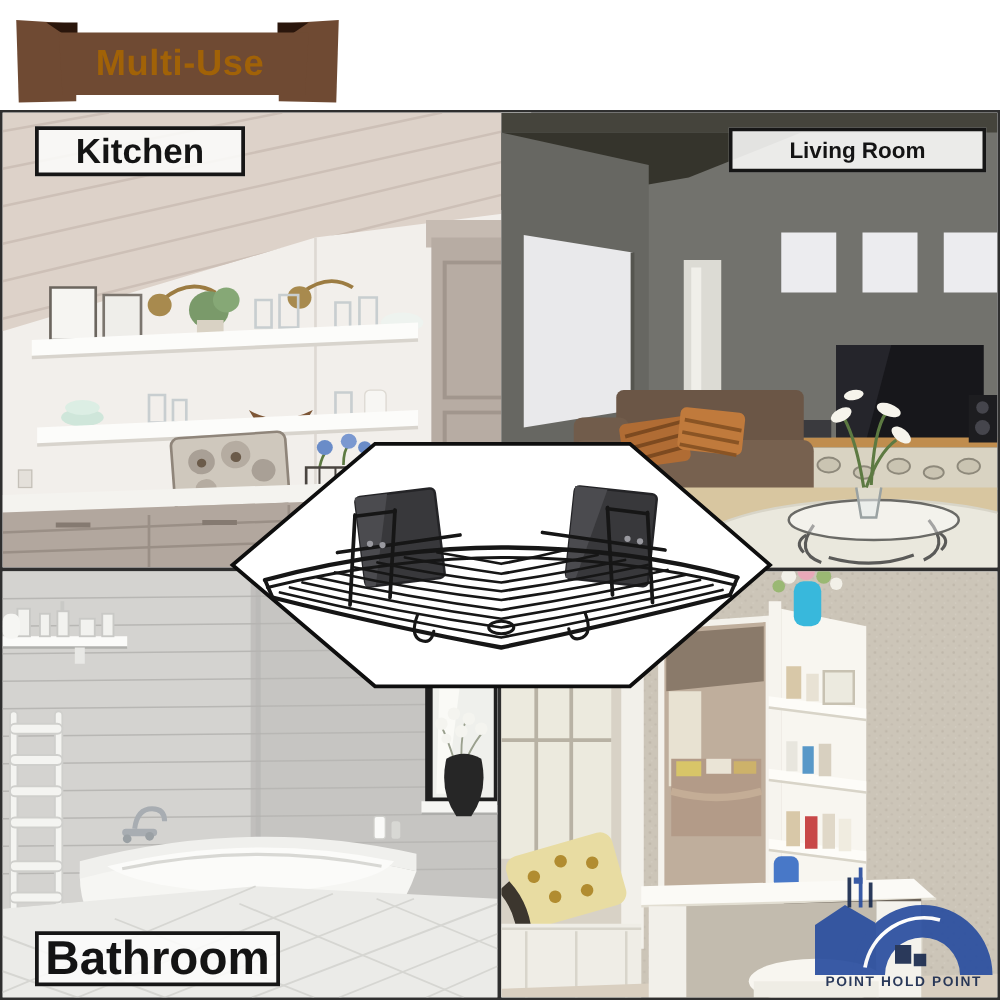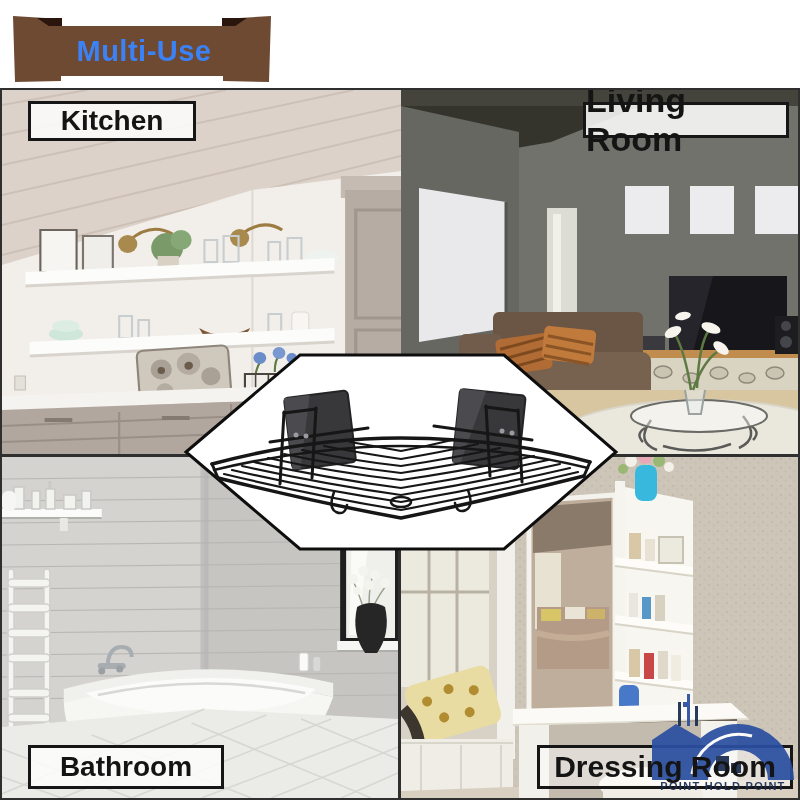--- a/index.html
+++ b/index.html
@@ -3,37 +3,37 @@
 <meta charset="utf-8">
 <style>
   html,body{margin:0;padding:0;background:#fff;}
   .stage{position:relative;width:800px;height:800px;background:#ffffff;overflow:hidden;
          font-family:"Liberation Sans",sans-serif;}
   
   .banner{position:absolute;left:4px;top:4px;width:272px;height:84px;z-index:3;}
   .banner svg{position:absolute;left:0;top:0;}
   .banner .banner-text{position:absolute;left:40px;top:22px;width:200px;height:50px;
         display:flex;align-items:center;justify-content:center;
-        color:#3b82f6;font-size:29px;font-weight:bold;letter-spacing:.5px;}
+        color:#a16207;font-size:29px;font-weight:bold;letter-spacing:.5px;}
   
   .grid{position:absolute;left:0;top:88px;width:796px;height:708px;
         border:2px solid #2f2f2f;background:#2f2f2f;}
   .quad{position:absolute;overflow:hidden;background:#cccccc;}
   .q-tl{left:0;top:0;width:396px;height:364px;padding-left:27px;}
   .q-tr{left:399px;top:0;width:397px;height:364px;}
   .q-bl{left:0;top:367px;width:396px;height:341px;}
   .q-br{left:399px;top:367px;width:397px;height:341px;}
   .quad > svg{position:absolute;left:0;top:0;width:100%;height:100%;}
   
   .room-label{position:absolute;display:flex;align-items:center;justify-content:center;
         background:rgba(252,252,250,.88);border:3px solid var(--label-border,#161616);
         color:#141414;font-weight:bold;box-sizing:border-box;}
   .lbl-kitchen{left:26px;top:11px;width:168px;height:40px;font-size:28px;}
-  .lbl-living{left:182px;top:12px;width:206px;height:36px;font-size:34px;}
-  .lbl-bath{left:26px;top:288px;width:196px;height:44px;font-size:28px;}
+  .lbl-living{left:182px;top:12px;width:206px;height:36px;font-size:18px;}
+  .lbl-bath{left:26px;top:288px;width:196px;height:44px;font-size:38px;}
   .lbl-dress{left:136px;top:288px;width:256px;height:44px;font-size:30px;
         background:rgba(252,252,250,.5);}
   .lbl-dress span{position:relative;z-index:6;}
   
   .hexagon{position:absolute;left:182px;top:350px;width:438px;height:204px;z-index:4;}
   
   .logo{position:absolute;left:630px;top:680px;width:170px;height:120px;z-index:5;opacity:.93;}
   .logo .logo-text{position:absolute;left:18px;top:100px;width:150px;text-align:center;
         font-size:11px;font-weight:bold;letter-spacing:1.3px;color:var(--logo-navy,#1b2c50);
         white-space:nowrap;}
@@ -380,23 +380,20 @@
         <polygon points="112,252 330,246 348,262 112,268" fill="#fbfaf6"></polygon>
         <path d="M112,268 L348,262" stroke="#e2ded2" stroke-width="2"></path>
         <polygon points="226,266 336,262 336,280 226,284" fill="#6a6258"></polygon>
         <rect x="226" y="280" width="110" height="34" fill="#f6f4ee" stroke="#dcd8cc" stroke-width="2"></rect>
         <polygon points="148,268 300,264 300,341 148,341" fill="#c2bbae"></polygon>
         <rect x="118" y="268" width="30" height="73" fill="#f2f0ea"></rect>
         <rect x="300" y="264" width="36" height="77" fill="#f4f2ec"></rect>
         <ellipse cx="252" cy="328" rx="54" ry="18" fill="#f8f6f0"></ellipse>
         <rect x="202" y="328" width="100" height="13" fill="#efede5"></rect>
       </svg>
-      <div class="room-label lbl-dress">
-        <span>Dressing Room</span>
-      </div>
     </div>
   </div>
 
   <div class="hexagon">
     <svg width="438" height="204" viewBox="0 0 438 204">
       <polygon points="4,102 118,5 322,5 434,102 322,199 118,199" fill="#ffffff" stroke="#0e0e0e" stroke-width="3"></polygon>
       <g transform="rotate(-7 138 80)">
         <rect x="106" y="44" width="64" height="72" rx="4" fill="#38383b" stroke="#242427" stroke-width="2"></rect>
         <polygon points="106,44 132,44 114,116 106,116" fill="#4b4b4f"></polygon>
       </g>

